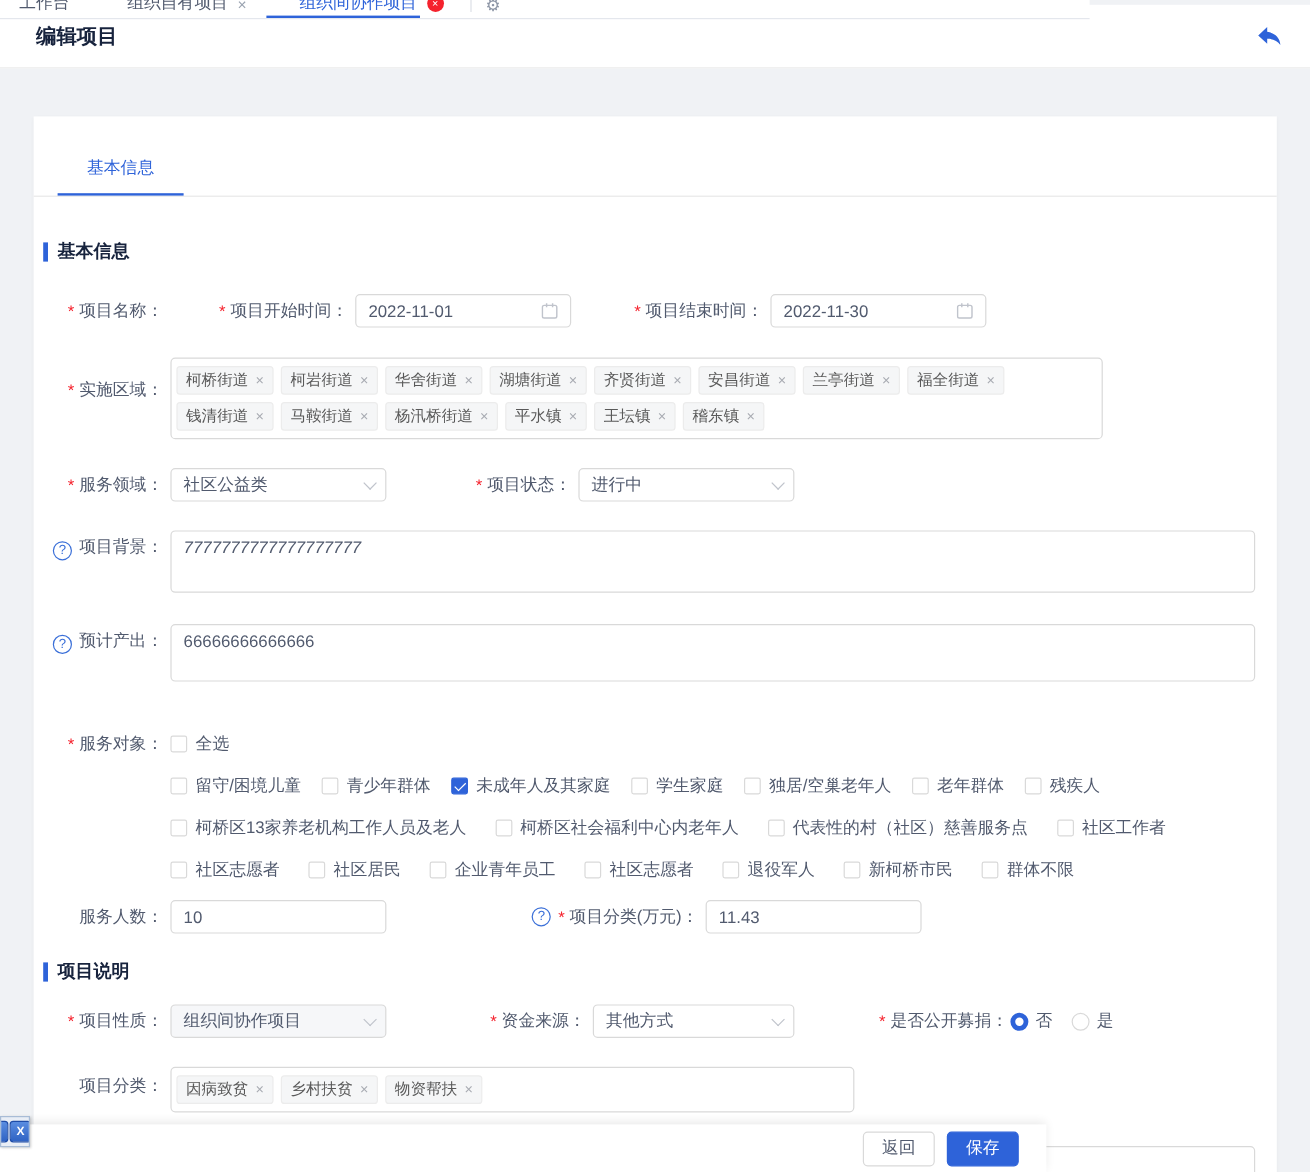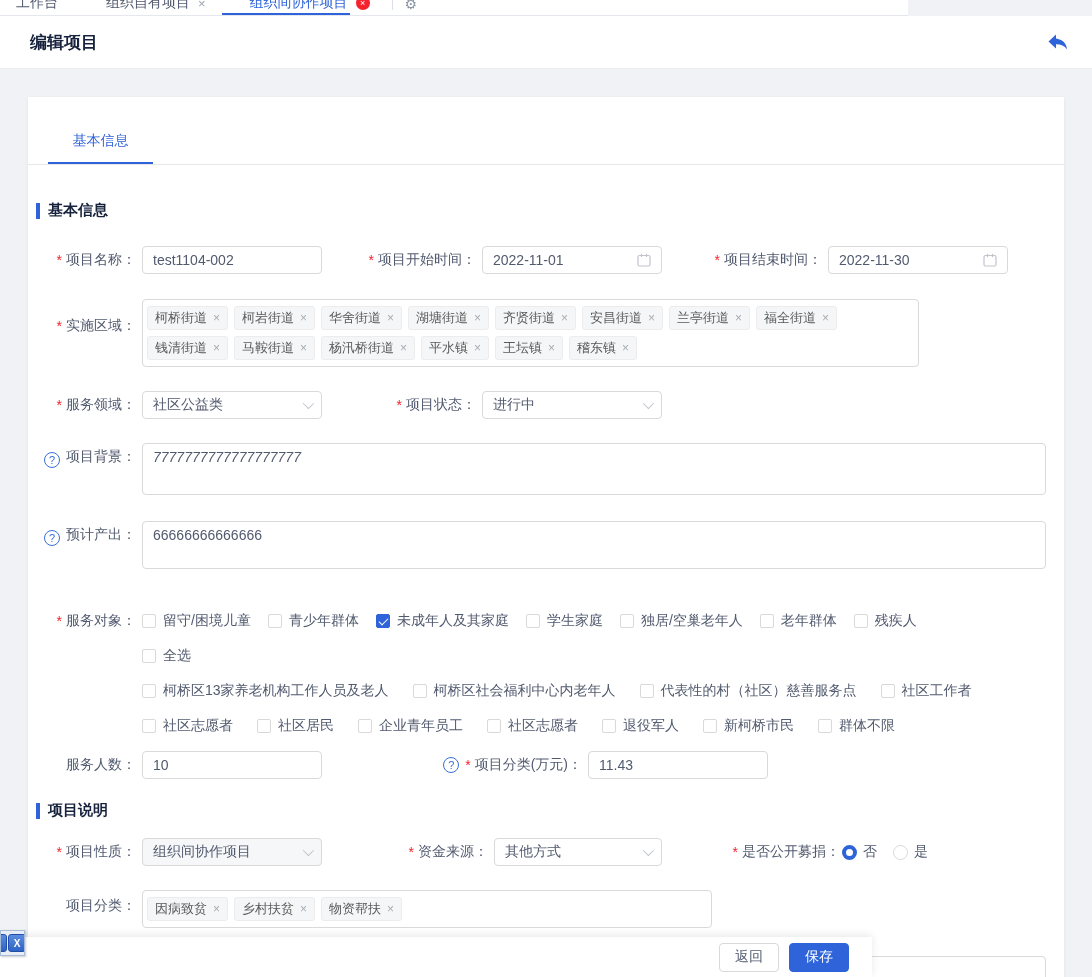--- a/index.html
+++ b/index.html
@@ -13,21 +13,21 @@
   .tab.t1 { margin-left:16px; }
   .tab.t2 { margin-left:48px; }
   .tab.t3 { margin-left:44px; color:#2e63d9; }
   .tab-close { margin-left:8px; color:#9aa3b0; font-size:13px; }
   .tab-badge { margin-left:8px; width:14px; height:14px; border-radius:50%; background:#f5222d; color:#fff; font-size:9px; line-height:14px; text-align:center; }
   .tab-divider { width:1px; height:12px; background:#dcdfe6; margin-left:22px; margin-top:2px; }
   .gear { margin-left:12px; color:#8c95a5; font-size:14px; margin-top:2px; cursor:pointer; }
   .ink-bar { position:absolute; bottom:0; left:222px; width:128px; height:2px; background:#2e63d9; }
 
   
-  .page-header { position:absolute; top:16px; left:0; width:1092px; height:53px; background:#fff; border-bottom:1px solid #ededed; display:flex; align-items:center; justify-content:space-between; padding:0 22px 0 30px; z-index:4; }
+  .page-header { position:absolute; top:4px; left:0; width:1092px; height:53px; background:#fff; border-bottom:1px solid #ededed; display:flex; align-items:center; justify-content:space-between; padding:0 22px 0 30px; z-index:4; }
   .page-title { font-size:17px; font-weight:bold; color:#17233d; }
   .back-btn { width:24px; height:20px; cursor:pointer; }
 
   
   .content { position:absolute; top:69px; left:0; width:1092px; height:908px; overflow:hidden; }
   .card { position:absolute; left:28px; top:28px; width:1036px; height:900px; background:#fff; box-shadow:0 1px 4px rgba(0,21,41,.06); }
 
   .card-tabs { padding:34px 0 0 20px; border-bottom:1px solid #e8e8e8; }
   .card-tab { display:inline-block; width:105px; text-align:center; font-size:14px; color:#2e63d9; padding-bottom:12px; border-bottom:2px solid #2e63d9; cursor:pointer; }
 
@@ -123,23 +123,20 @@
       <div class="sec-head">
         <span class="sec-bar"></span>
         <span class="sec-title">基本信息</span>
       </div>
 
       <div class="frow">
         <span class="lbl w100">
             <span class="req">*</span>
             <span>项目名称：</span>
           </span>
-        <span class="inp">
-            <input readonly="" value="test1104-002" style="">
-          </span>
         <span class="lbl w154">
             <span class="req">*</span>
             <span>项目开始时间：</span>
           </span>
         <span class="inp">
             <input readonly="" value="2022-11-01" style="">
           <svg class="date-ico" width="14" height="14" viewBox="0 0 14 14">
               <rect x="1" y="2.5" width="12" height="10.5" rx="1.5" fill="none" stroke="#c0c4cc" stroke-width="1.2"></rect>
               <line x1="4.5" y1="0.8" x2="4.5" y2="4" stroke="#c0c4cc" stroke-width="1.2"></line>
               <line x1="9.5" y1="0.8" x2="9.5" y2="4" stroke="#c0c4cc" stroke-width="1.2"></line>
@@ -273,20 +270,26 @@
         <textarea class="ta h48" readonly="" style="">66666666666666</textarea>
       </div>
 
       <div class="frow" style="margin-bottom:16px;">
         <span class="lbl w100">
             <span class="req">*</span>
             <span>服务对象：</span>
           </span>
         <div class="cb-block">
           <div class="cb-row">
+            <label class="cb-item">
+                <span class="cbox"></span>
+                <span>全选</span>
+              </label>
+          </div>
+          <div class="cb-row">
 
           <label class="cb-item">
                 <span class="cbox"></span>
                 <span>留守/困境儿童</span>
               </label>
               <label class="cb-item">
                 <span class="cbox"></span>
                 <span>青少年群体</span>
               </label>
               <label class="cb-item">
@@ -303,26 +306,20 @@
               </label>
               <label class="cb-item">
                 <span class="cbox"></span>
                 <span>老年群体</span>
               </label>
               <label class="cb-item">
                 <span class="cbox"></span>
                 <span>残疾人</span>
               </label>
             </div>
-          <div class="cb-row">
-            <label class="cb-item">
-                <span class="cbox"></span>
-                <span>全选</span>
-              </label>
-          </div>
           <div class="cb-row" style="--gap:24px;">
 
           <label class="cb-item" style="margin-right:24px">
                 <span class="cbox"></span>
                 <span>柯桥区13家养老机构工作人员及老人</span>
               </label>
               <label class="cb-item" style="margin-right:24px">
                 <span class="cbox"></span>
                 <span>柯桥区社会福利中心内老年人</span>
               </label>

